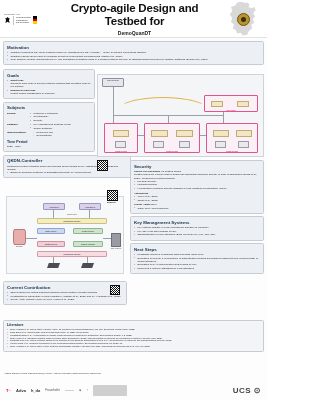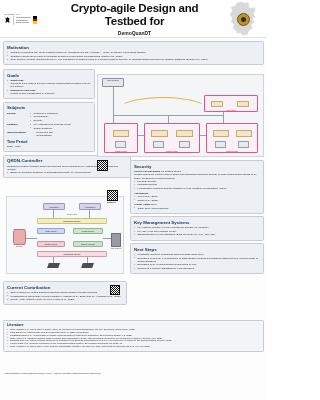--- a/index.html
+++ b/index.html
@@ -443,14 +443,25 @@
       <li>Khodakhast Bibak et al. "Authentication of variable length messages in quantum key distribution." EPJ Quantum Technol. 9, 8 (2022).</li>
       <li>Julian Hohm et al. "Towards a maturity model for crypto-agility assessment." (2022). 15th International Symposium on Foundations &amp; Practice of Security (FPS, 2022)</li>
       <li>Sebastian Paul et al. "Mixed certificate chains for the transition to post-quantum authentication in TLS 1.3." Asia Conference on Computer and Communications Security. (2022)</li>
       <li>Vicente Martin et al. "Quantum technologies in the telecommunications industry." EPJ Quantum Technology 8.1 (2021): 19.</li>
       <li>Nouri Alnahawi et al. "On the State of Post-Quantum Cryptography Migration." INFORMATIK 2021. Gesellschaft für Informatik, Bonn (S. 907-941) (2021).</li>
     </ul>
   </div>
 
   <div class="authors">Authors: Johanna Henrich (johanna.henrich@h-da.de), Andreas Heinemann, Martin Stiemerling, Fabian Seidl</div>
 
+  <div class="footer-logos">
+    <div class="flogo magenta">T··</div>
+    <div class="flogo">Adva</div>
+    <div class="flogo">h_da</div>
+    <div class="flogo sm">Fraunhofer</div>
+    <div class="flogo sm">———</div>
+    <div class="flogo sm">◈</div>
+    <div class="flogo sm">◔</div>
+    <div class="grey-block"></div>
+    <div class="flogo ucs">UCS ⊙</div>
+  </div>
 
 </div>
 
 </body></html>

